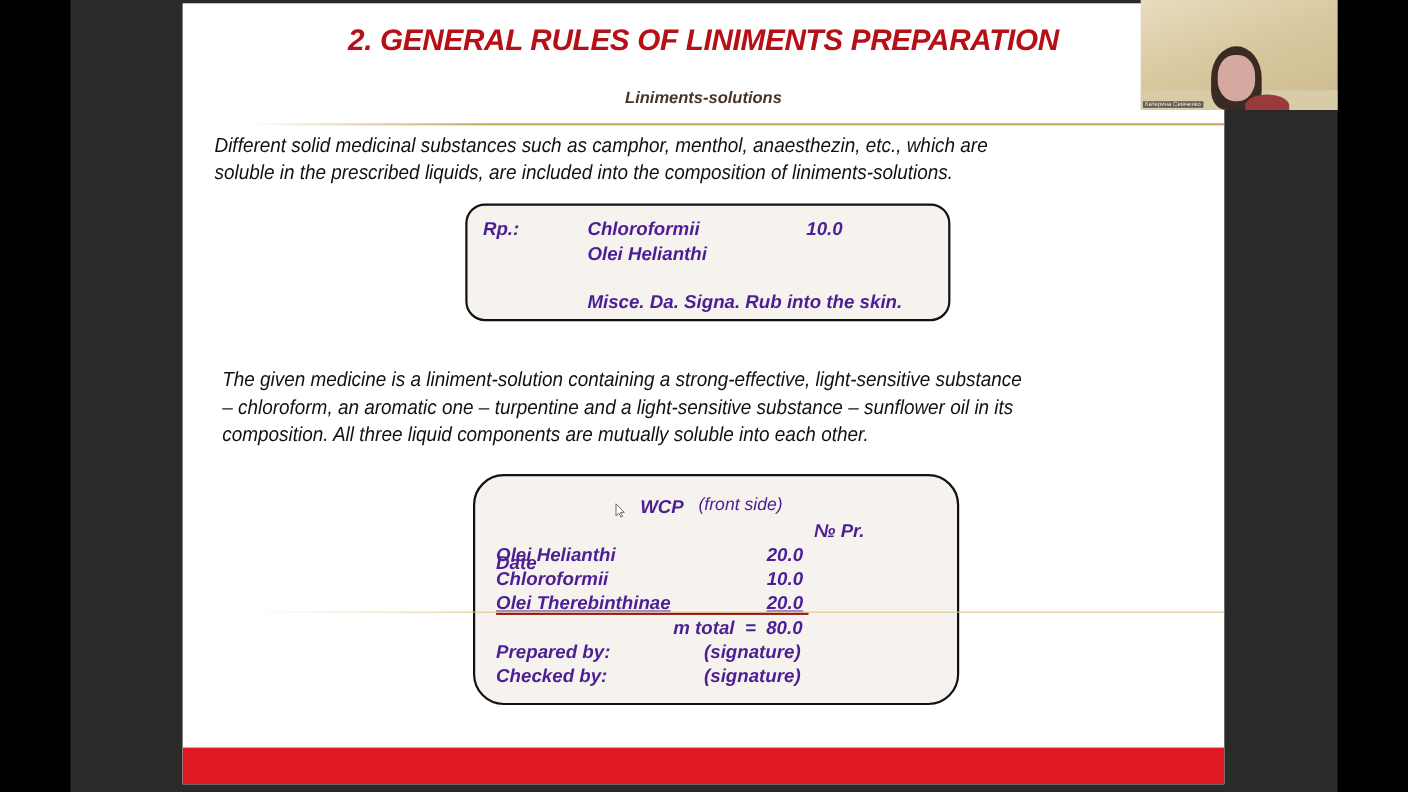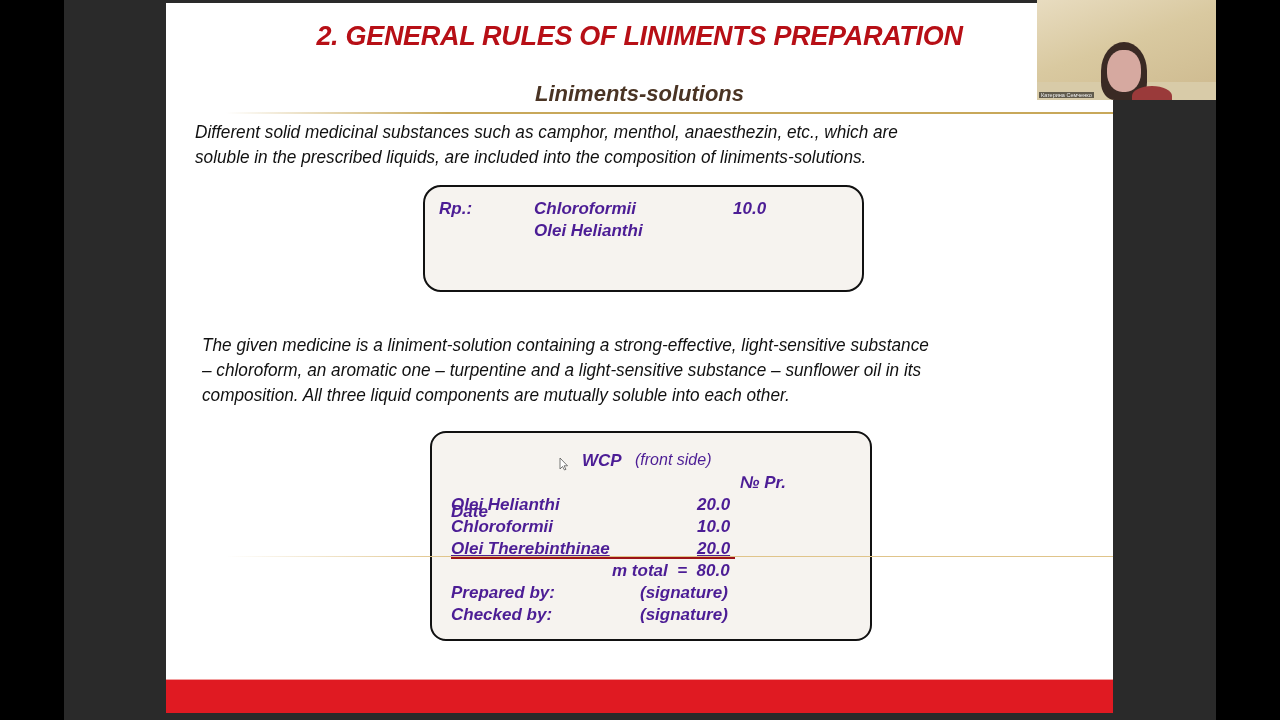--- a/index.html
+++ b/index.html
@@ -1,29 +1,29 @@
 <!DOCTYPE html>
 <html><head>
 <meta charset="utf-8">
 <style>
   html, body { margin:0; padding:0; }
   body { width:1280px; height:720px; background:#000; position:relative; overflow:hidden; font-family:"Liberation Sans", sans-serif; }
   .stage { position:absolute; left:64px; top:0; width:1152px; height:720px; background:#2a2a2a; }
   .slide { position:absolute; left:166px; top:3px; width:947px; height:710px; background:#fff; overflow:hidden; }
   .title { position:absolute; left:0; top:18px; width:947px; text-align:center; color:#b70f16; font-weight:bold; font-style:italic; font-size:27px; letter-spacing:-0.3px; }
-  .subtitle { position:absolute; left:0; top:78px; width:947px; text-align:center; color:#4a3424; font-weight:bold; font-style:italic; font-size:22px; }
+  .subtitle { position:absolute; left:0; top:78px; width:947px; text-align:center; color:#4a3424; font-weight:bold; font-style:italic; font-size:15px; }
   .rule { position:absolute; left:60px; top:109px; width:887px; height:2px; background:linear-gradient(to right, rgba(200,170,90,0), #c8a85a 25%, #c8a85a 100%); }
   .rule2 { position:absolute; left:60px; top:553px; width:887px; height:1px; background:linear-gradient(to right, rgba(220,190,120,0), #e0c48a 25%, #e0c48a 100%); }
   .para { position:absolute; color:#111; font-style:italic; font-size:18.5px; line-height:25px; transform:scaleX(0.93); transform-origin:left top; }
   .p1 { left:29px; top:116px; width:920px; }
   .p2 { left:36px; top:329px; width:960px; }
   .box { position:absolute; background:#f6f3ef; border:2px solid #111; border-radius:18px; color:#4c1d95; font-weight:bold; font-style:italic; font-size:17px; }
   .rx { left:257px; top:182px; width:437px; height:103px; }
   .rx .row { position:absolute; white-space:nowrap; }
-  .wcp { left:264px; top:428px; width:438px; height:206px; border-radius:16px; }
+  .wcp { left:264px; top:428px; width:438px; height:206px; border-radius:28px; }
   .wcp .row { position:absolute; white-space:nowrap; }
   .wcp .light { font-weight:normal; }
   .redbar { position:absolute; left:0; top:677px; width:947px; height:33px; background:#e01a22; box-shadow:0 -1px 0 #f3a0a0; }
   .cam { position:absolute; left:1037px; top:0; width:179px; height:100px; background:linear-gradient(160deg,#e8dcc0 0%,#d9c9a0 45%,#cdb98e 100%); overflow:hidden; }
   .cam .wall { position:absolute; left:0; top:82px; width:179px; height:18px; background:#d8cba8; }
   .cam .hair { position:absolute; left:64px; top:42px; width:46px; height:58px; background:#3a2a24; border-radius:50% 50% 30% 30%; }
   .cam .face { position:absolute; left:70px; top:50px; width:34px; height:42px; background:#d6a9a0; border-radius:45%; }
   .cam .shirt { position:absolute; left:95px; top:86px; width:40px; height:20px; background:#9a3a3a; border-radius:50% 50% 0 0; }
   .cam .name { position:absolute; left:2px; top:92px; font-size:5.5px; color:#eee; background:rgba(0,0,0,0.55); padding:0 2px; white-space:nowrap; }
   .cursor { position:absolute; left:559px; top:457px; width:10px; height:14px; }
@@ -41,20 +41,21 @@
   <div class="para p1">
     <div>Different solid medicinal substances such as camphor, menthol, anaesthezin, etc., which are</div>
     <div>soluble in the prescribed liquids, are included into the composition of liniments-solutions.</div>
   </div>
 
   <div class="box rx">
     <span class="row" style="left:14px;top:12px;">Rp.:</span>
     <span class="row" style="left:109px;top:12px;">Chloroformii</span>
     <span class="row" style="left:308px;top:12px;">10.0</span>
     <span class="row" style="left:109px;top:34px;">Olei Helianthi</span>
+    <span class="row" style="left:109px;top:78px;">Misce. Da. Signa. Rub into the skin.</span>
   </div>
 
   <div class="para p2">
     <div>The given medicine is a liniment-solution containing a strong-effective, light-sensitive substance</div>
     <div>– chloroform, an aromatic one – turpentine and a light-sensitive substance – sunflower oil in its</div>
     <div>composition. All three liquid components are mutually soluble into each other.</div>
   </div>
 
   <div class="box wcp">
     <span class="row" style="left:150px;top:18px;">WCP</span>

